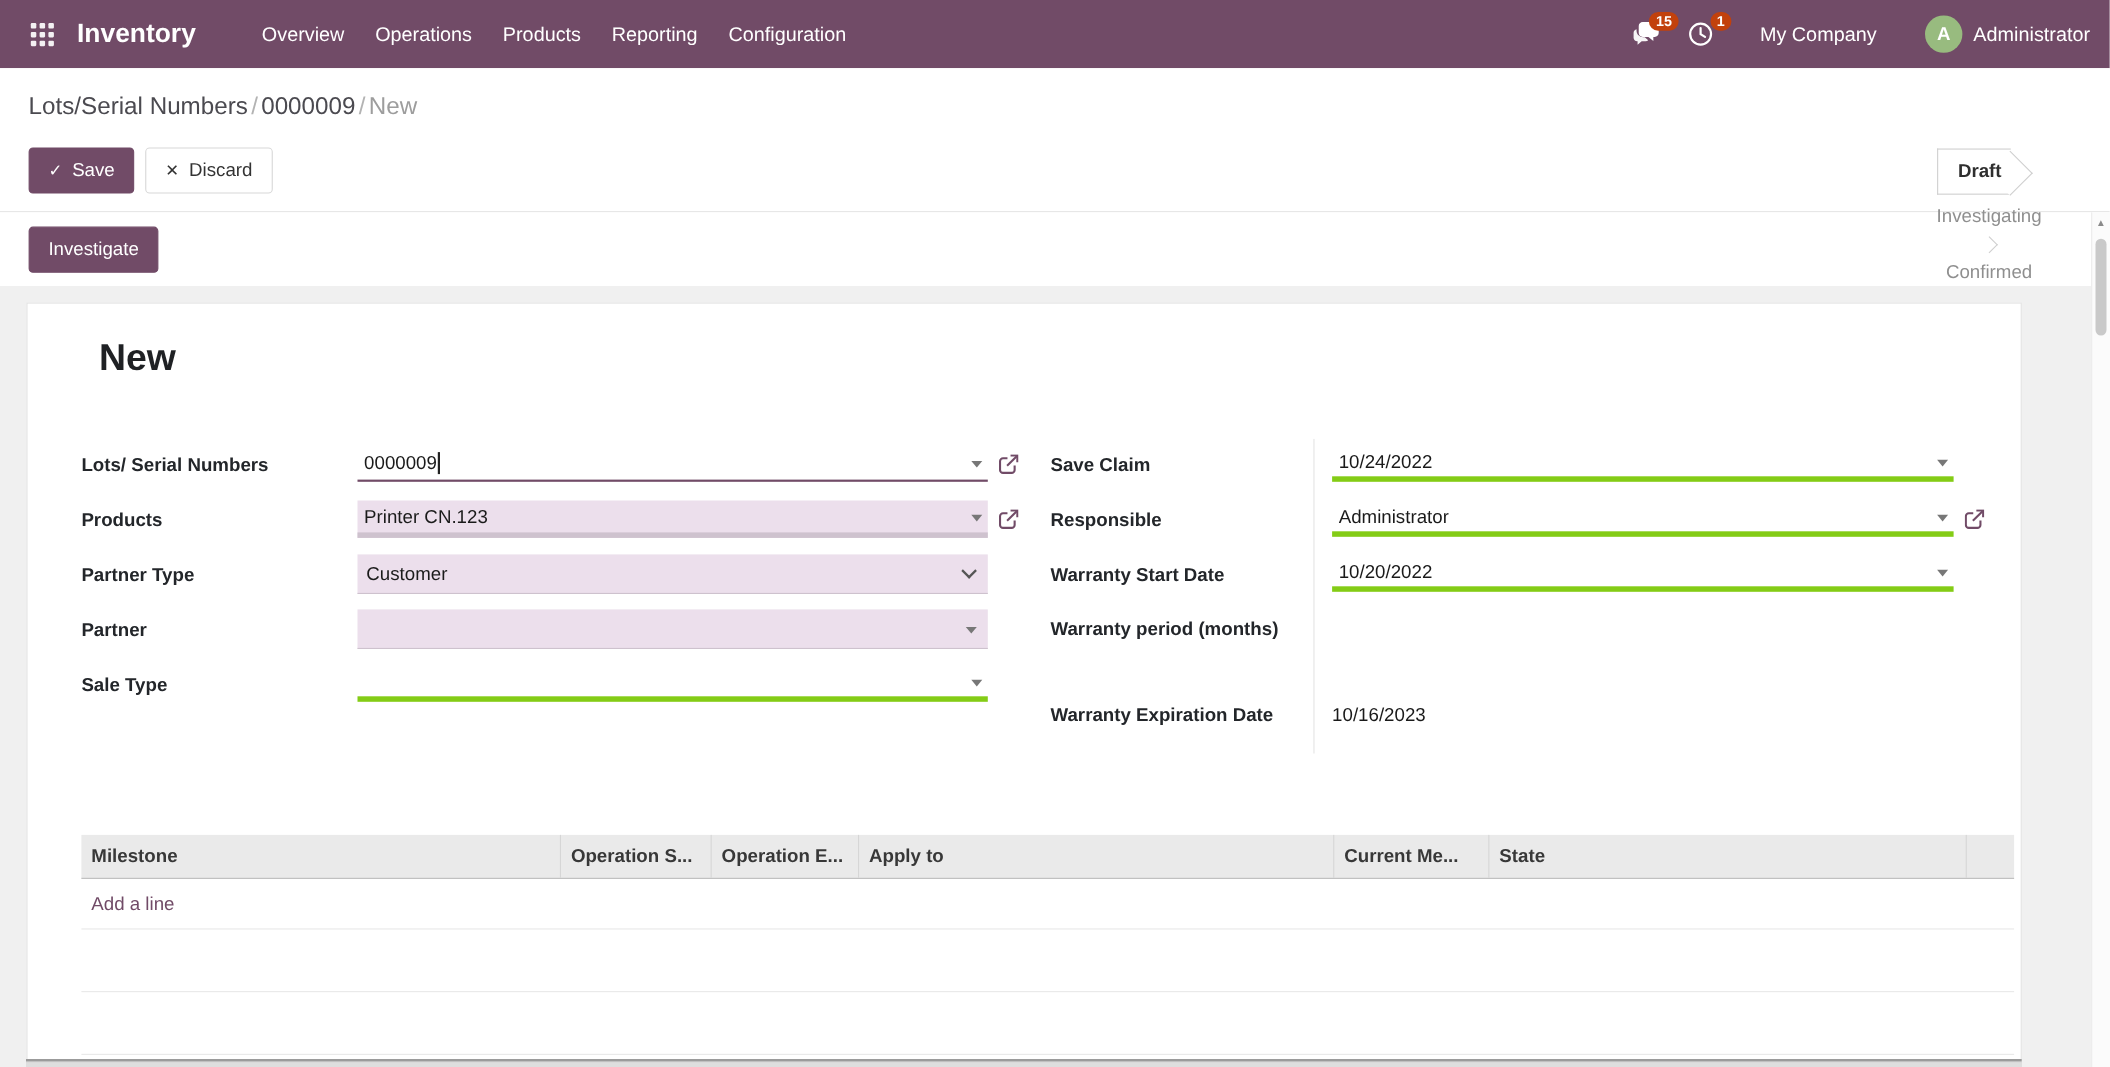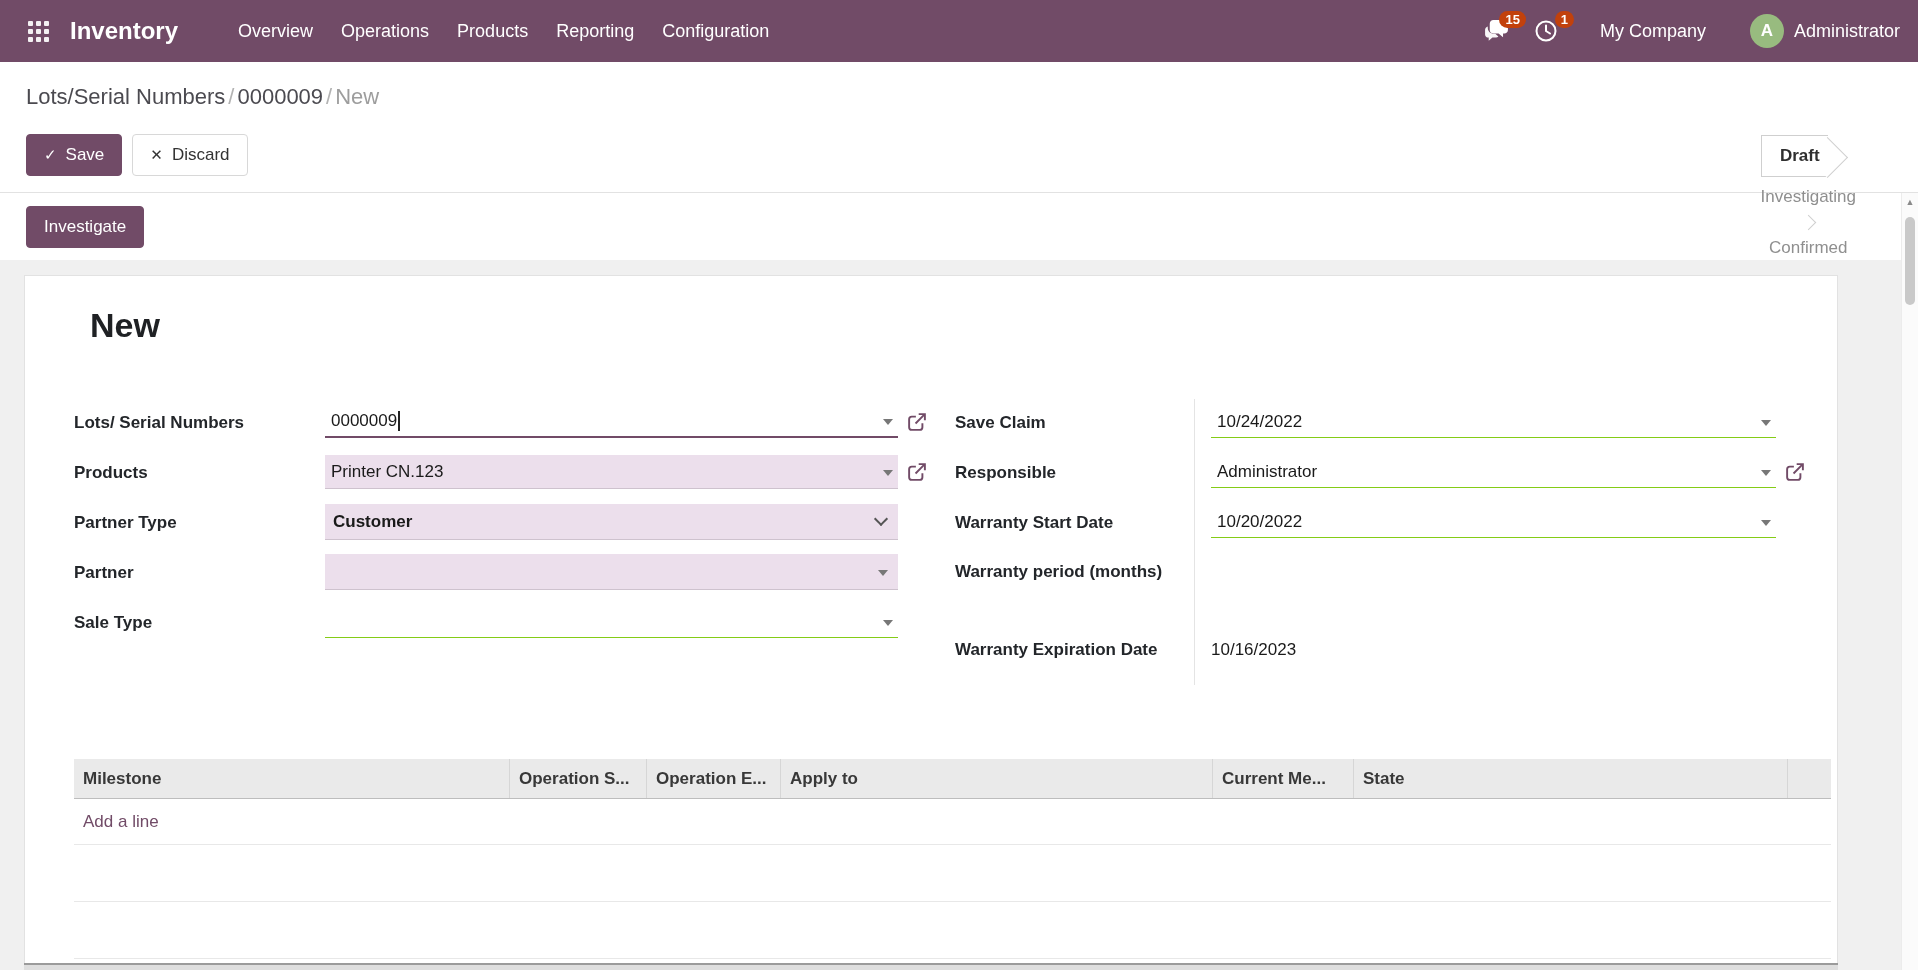--- a/index.html
+++ b/index.html
@@ -100,32 +100,32 @@
 
   .frow { display: flex; min-height: 50px; align-items: center; }
   .flabel { font-weight: 700; font-size: 17px; color: #23262a; line-height: 25px; }
   .col1 .flabel { width: 251px; padding-right: 12px; }
   .col2 .flabel { width: 239px; padding-right: 14px; }
   .fval { display: flex; align-items: center; flex: 1; }
   .col2 .fval { padding-left: 17px; }
 
   .o-input {
     position: relative; height: 32px; display: flex; align-items: center;
-    border-bottom: 1px solid #84cc16; padding: 0 22px 0 6px; font-size: 17px; color: #1a1a1a;
+    border-bottom: 5px solid #84cc16; padding: 0 22px 0 6px; font-size: 17px; color: #1a1a1a;
     cursor: text;
   }
   .o-input .ival { white-space: nowrap; overflow: hidden; }
   .o-input.focused { border-bottom: 2px solid #714B67; }
   .o-input.required { background: #ECDFEC; height: 34px; border-bottom-color: #cec2ce; text-align: right; }
   .o-select {
     position: relative; height: 36px; display: flex; align-items: center;
     padding: 0 32px 0 8px; font-size: 17px; color: #1a1a1a;
     border-bottom: 1px solid #cec2ce; cursor: pointer;
   }
-  .o-select.required { background: #ECDFEC; font-weight: bold; }
+  .o-select.required { background: #ECDFEC; }
   .o-select .chevron {
     position: absolute; right: 12px; top: 50%; margin-top: -8px;
     width: 10px; height: 10px; border-right: 2px solid #555; border-bottom: 2px solid #555;
     transform: rotate(45deg);
   }
   .caret {
     position: absolute; right: 5px; top: 50%; margin-top: -2px;
     width: 0; height: 0; cursor: pointer;
     border-left: 5.5px solid transparent; border-right: 5.5px solid transparent;
     border-top: 6px solid #777;

